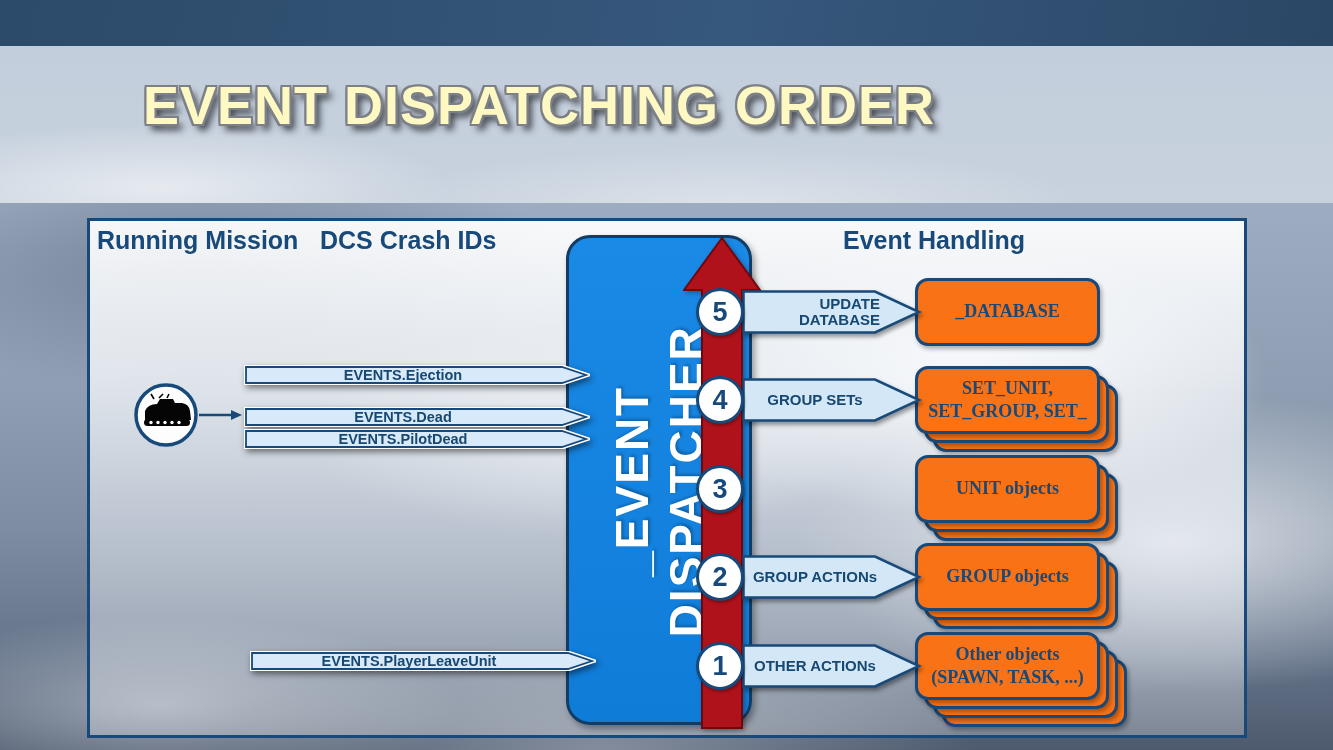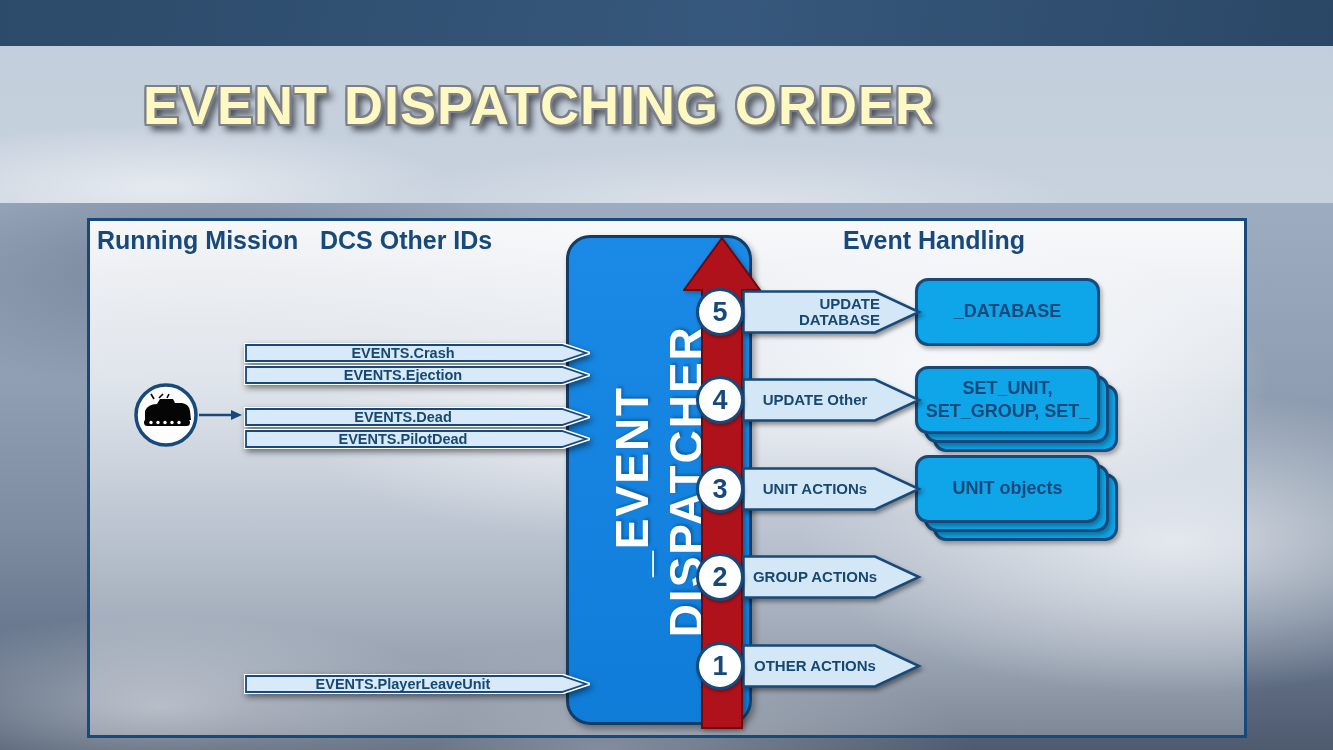--- a/index.html
+++ b/index.html
@@ -62,21 +62,21 @@
   .action-arrow{position:absolute;left:742px;width:180px;height:48px;z-index:5;
     filter:drop-shadow(2px 3px 2px rgba(0,0,0,.4));}
   .action-arrow svg{position:absolute;left:0;top:0;}
   .action-label{position:absolute;left:8px;top:0;width:130px;height:100%;
     display:flex;align-items:center;justify-content:center;text-align:right;
     color:#164872;font-size:15px;font-weight:bold;line-height:1.05;}
 
   
   .target-stack{position:absolute;left:915px;width:185px;height:68px;z-index:4;}
   .stack-layer,.target-box{position:absolute;left:0;top:0;width:100%;height:100%;box-sizing:border-box;
-    background:#0ea5e9;border:3px solid #17497a;border-radius:13px;box-shadow:2px 3px 4px rgba(0,0,0,.3);}
+    background:#f97316;border:3px solid #17497a;border-radius:13px;box-shadow:2px 3px 4px rgba(0,0,0,.3);font-family:Liberation Serif, serif;}
   .target-box{display:flex;flex-direction:column;align-items:center;justify-content:center;
     color:#17497a;font-size:18px;font-weight:bold;line-height:1.3;text-align:center;}
 
   
   .ribbon{position:absolute;left:244px;width:346px;height:20px;z-index:7;
     filter:drop-shadow(2px 3px 3px rgba(0,0,0,.5));}
   .ribbon svg{position:absolute;left:0;top:0;}
   .ribbon-label{position:absolute;left:0;top:0;width:318px;height:100%;
     display:flex;align-items:center;justify-content:center;
     color:#164872;font-size:14.5px;font-weight:bold;white-space:nowrap;}
@@ -90,21 +90,21 @@
 
   <div class="bg-top"></div>
   <div class="bg-titleband"></div>
   <div class="bg-sky"></div>
 
   <div class="title">EVENT DISPATCHING ORDER</div>
 
   <div class="panel"></div>
 
   <div class="col-header" style="left:97px;top:226px;">Running Mission</div>
-  <div class="col-header" style="left:320px;top:226px;">DCS Other IDs</div>
+  <div class="col-header" style="left:320px;top:226px;">DCS Crash IDs</div>
   <div class="col-header" style="left:843px;top:226px;">Event Handling</div>
 
   <div class="dispatcher"></div>
   <div class="disp-text">
     <div class="disp-rot">
       <div>_EVENT</div>
       <div>DISPATCHER</div>
     </div>
   </div>
 
@@ -123,69 +123,72 @@
     <div class="target-box">
       <span>_DATABASE</span>
     </div>
   </div>
 
   <div class="step-circle" style="top:376px;">4</div>
   <div class="action-arrow" style="top:376px;">
     <svg width="180" height="48" viewBox="0 0 180 48">
         <polygon points="1.5,3.5 133,3.5 177,24 133,44.5 1.5,44.5" fill="#d3e7f7" stroke="#17497a" stroke-width="2.5"></polygon>
       </svg>
-    <div class="action-label">UPDATE Other</div>
+    <div class="action-label">GROUP SETs</div>
   </div>
   <div class="target-stack" style="top:366px;">
     <div class="stack-layer" style="transform:translate(18px,18px);"></div>
     <div class="stack-layer" style="transform:translate(9px,9px);"></div>
     <div class="target-box">
       <span>SET_UNIT,</span>
       <span>SET_GROUP, SET_</span>
     </div>
   </div>
 
   <div class="step-circle" style="top:465px;">3</div>
-  <div class="action-arrow" style="top:465px;">
-    <svg width="180" height="48" viewBox="0 0 180 48">
-        <polygon points="1.5,3.5 133,3.5 177,24 133,44.5 1.5,44.5" fill="#d3e7f7" stroke="#17497a" stroke-width="2.5"></polygon>
-      </svg>
-    <div class="action-label">UNIT ACTIONs</div>
-  </div>
   <div class="target-stack" style="top:455px;border-radius:20px;">
     <div class="stack-layer" style="transform:translate(18px,18px);"></div>
     <div class="stack-layer" style="transform:translate(9px,9px);"></div>
     <div class="target-box">
       <span>UNIT objects</span>
     </div>
   </div>
 
   <div class="step-circle" style="top:553px;">2</div>
   <div class="action-arrow" style="top:553px;">
     <svg width="180" height="48" viewBox="0 0 180 48">
         <polygon points="1.5,3.5 133,3.5 177,24 133,44.5 1.5,44.5" fill="#d3e7f7" stroke="#17497a" stroke-width="2.5"></polygon>
       </svg>
     <div class="action-label">GROUP ACTIONs</div>
   </div>
+  <div class="target-stack" style="top:543px;">
+    <div class="stack-layer" style="transform:translate(18px,18px);"></div>
+    <div class="stack-layer" style="transform:translate(9px,9px);"></div>
+    <div class="target-box">
+      <span>GROUP objects</span>
+    </div>
+  </div>
 
   <div class="step-circle" style="top:642px;">1</div>
   <div class="action-arrow" style="top:642px;">
     <svg width="180" height="48" viewBox="0 0 180 48">
         <polygon points="1.5,3.5 133,3.5 177,24 133,44.5 1.5,44.5" fill="#d3e7f7" stroke="#17497a" stroke-width="2.5"></polygon>
       </svg>
     <div class="action-label">OTHER ACTIONs</div>
   </div>
-
-  <div class="ribbon" style="top:343px;">
-    <svg width="346" height="20" viewBox="0 0 346 20">
-      <polygon points="2,2 318,2 342,10 318,18 2,18" fill="none" stroke="#ffffff" stroke-width="5"></polygon>
-      <polygon points="2,2 318,2 342,10 318,18 2,18" fill="#d8eaf9" stroke="#17497a" stroke-width="1.8"></polygon>
-    </svg>
-    <div class="ribbon-label">EVENTS.Crash</div>
-  </div>
+  <div class="target-stack" style="top:632px;">
+    <div class="stack-layer" style="transform:translate(27px,27px);"></div>
+    <div class="stack-layer" style="transform:translate(18px,18px);"></div>
+    <div class="stack-layer" style="transform:translate(9px,9px);"></div>
+    <div class="target-box">
+      <span>Other objects</span>
+      <span>(SPAWN, TASK, ...)</span>
+    </div>
+  </div>
+
   <div class="ribbon" style="top:365px;padding-left:21px;">
     <svg width="346" height="20" viewBox="0 0 346 20">
       <polygon points="2,2 318,2 342,10 318,18 2,18" fill="none" stroke="#ffffff" stroke-width="5"></polygon>
       <polygon points="2,2 318,2 342,10 318,18 2,18" fill="#d8eaf9" stroke="#17497a" stroke-width="1.8"></polygon>
     </svg>
     <div class="ribbon-label">EVENTS.Ejection</div>
   </div>
   <div class="ribbon" style="top:407px;padding-left:12px;">
     <svg width="346" height="20" viewBox="0 0 346 20">
       <polygon points="2,2 318,2 342,10 318,18 2,18" fill="none" stroke="#ffffff" stroke-width="5"></polygon>
@@ -193,21 +196,21 @@
     </svg>
     <div class="ribbon-label">EVENTS.Dead</div>
   </div>
   <div class="ribbon" style="top:429px;">
     <svg width="346" height="20" viewBox="0 0 346 20">
       <polygon points="2,2 318,2 342,10 318,18 2,18" fill="none" stroke="#ffffff" stroke-width="5"></polygon>
       <polygon points="2,2 318,2 342,10 318,18 2,18" fill="#d8eaf9" stroke="#17497a" stroke-width="1.8"></polygon>
     </svg>
     <div class="ribbon-label">EVENTS.PilotDead</div>
   </div>
-  <div class="ribbon" style="top:674px;">
+  <div class="ribbon" style="top:651px;margin-left:6px;">
     <svg width="346" height="20" viewBox="0 0 346 20">
       <polygon points="2,2 318,2 342,10 318,18 2,18" fill="none" stroke="#ffffff" stroke-width="5"></polygon>
       <polygon points="2,2 318,2 342,10 318,18 2,18" fill="#d8eaf9" stroke="#17497a" stroke-width="1.8"></polygon>
     </svg>
     <div class="ribbon-label">EVENTS.PlayerLeaveUnit</div>
   </div>
 
   <div class="unit-icon-wrap">
     <svg width="120" height="70" viewBox="0 0 120 70">
       <circle cx="34" cy="34" r="30" fill="#fdfdfd" stroke="#17497a" stroke-width="3.5"></circle>

